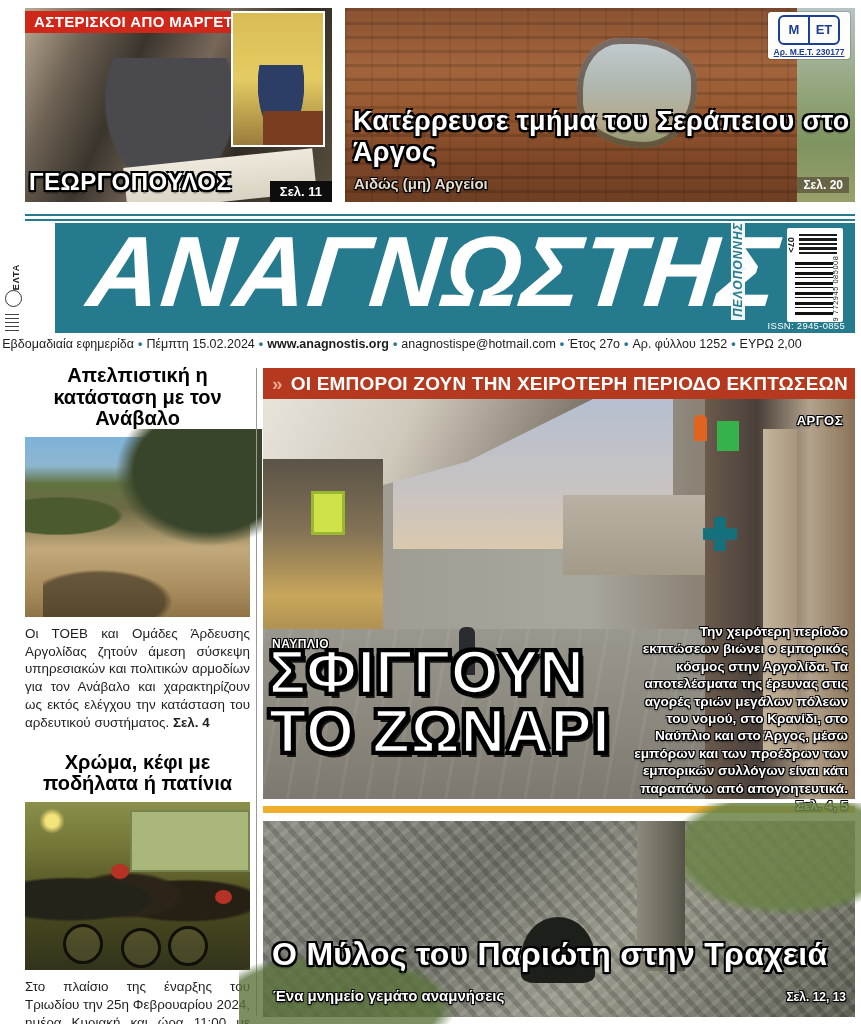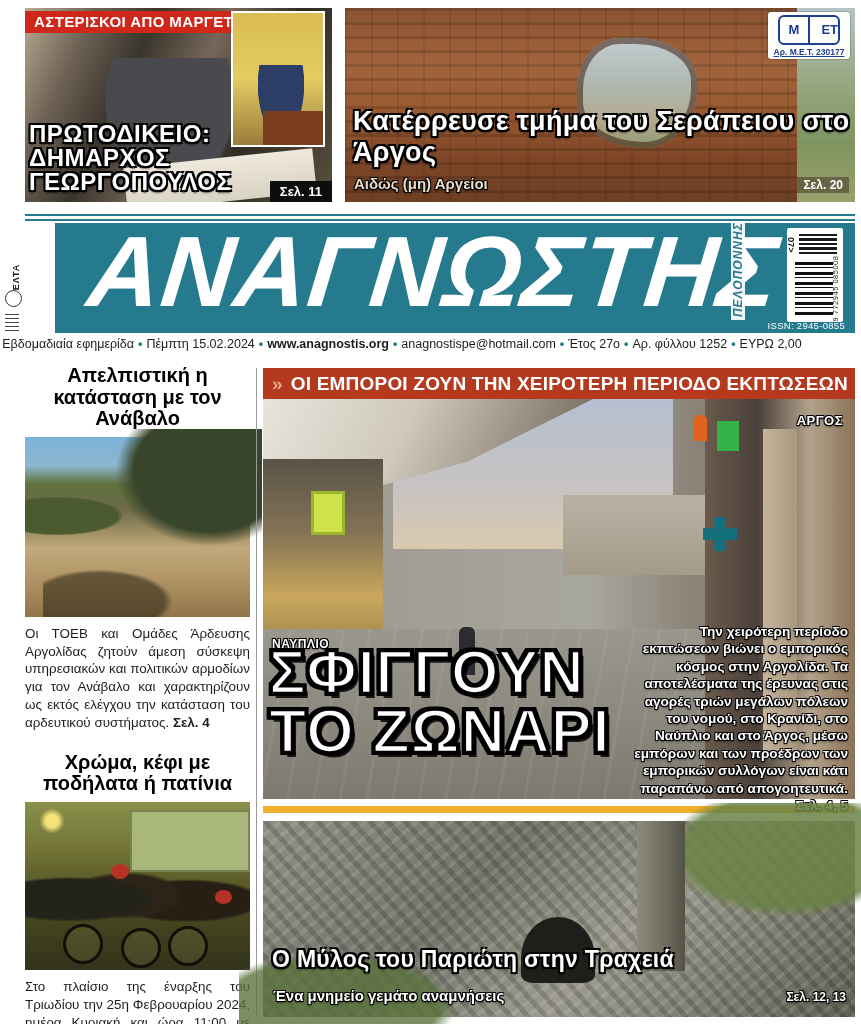--- a/index.html
+++ b/index.html
@@ -34,21 +34,21 @@
   .tr-hole{left:232px;top:30px;width:120px;height:110px;background:linear-gradient(180deg,#c3ccd2 0%,#aeb6ad 45%,#b5a98c 75%,#8f9a72 100%);
            border-radius:38% 55% 48% 60%/50% 42% 58% 45%;box-shadow:inset 0 0 0 6px rgba(60,30,15,.55);}
   .tr-land{right:0;top:0;width:58px;height:100%;background:linear-gradient(180deg,#b7c4c6 0%,#94a77e 40%,#7e9460 70%,#9aa06b 100%);}
   .tr-headline{left:8px;bottom:34px;font-size:27px;font-weight:bold;letter-spacing:.3px;}
   .tr-subhead{left:9px;bottom:10px;font-size:15px;font-weight:bold;color:#e8ddcc;}
   .tr-pageref{right:6px;bottom:9px;font-size:12px;font-weight:bold;color:#fff;background:rgba(70,55,40,.55);padding:1px 6px;}
   .met{right:5px;top:4px;width:78px;background:#fdfdfb;border-radius:3px;padding:3px 2px 2px;text-align:center;box-shadow:0 0 0 1px rgba(0,0,0,.15);}
   .met-book{display:flex;justify-content:center;gap:0;}
   .met-page{width:28px;height:26px;border:2px solid #1c3f93;color:#1c3f93;font-weight:bold;font-size:13px;line-height:26px;}
   .met-page.l{border-radius:6px 0 0 6px;border-right-width:1px;}
-  .met-page.r{border-radius:0 6px 6px 0;border-left-width:1px;text-align:right;}
+  .met-page.r{border-radius:0 6px 6px 0;border-left-width:1px;}
   .met-num{color:#1c3f93;font-weight:bold;font-size:8.5px;margin-top:2px;text-decoration:underline;}
 
   
   .sep{left:25px;top:214px;width:830px;height:3px;border-top:2px solid #257a8e;border-bottom:2px solid #257a8e;}
   .mast{left:55px;top:223px;width:800px;height:110px;background:#257a8e;}
   .mast-title{left:34px;top:-4px;font-size:100px;font-weight:bold;font-style:italic;color:#fff;
               letter-spacing:1px;transform:skewX(-6deg);line-height:1.05;white-space:nowrap;}
   .mast-region{left:676px;top:97px;transform:rotate(-90deg);transform-origin:top left;
                font-size:12px;font-weight:bold;font-style:italic;color:#257a8e;background:rgba(255,255,255,.92);
                padding:0 3px;letter-spacing:1px;white-space:nowrap;}
@@ -123,39 +123,38 @@
       color:#fff;line-height:1.28;}
   .ybar{margin-top:7px;height:7px;background:#efae2c;}
   .millphoto{position:relative;width:592px;height:196px;margin-top:8px;background:
       repeating-linear-gradient(48deg,rgba(0,0,0,.16) 0 5px,transparent 5px 13px),
       repeating-linear-gradient(-40deg,rgba(255,255,255,.10) 0 4px,transparent 4px 11px),
       linear-gradient(135deg,#8f9086 0%,#72746a 35%,#9c9b8e 60%,#5d6053 100%);}
   .mill-green1{position:absolute;right:-20px;top:-18px;width:220px;height:120px;background:radial-gradient(ellipse at 60% 40%,rgba(105,130,70,.85) 0 55%,transparent 64%);}
   .mill-green2{position:absolute;left:-24px;bottom:-30px;width:230px;height:100px;background:radial-gradient(ellipse at 40% 60%,rgba(90,115,60,.8) 0 55%,transparent 64%);}
   .mill-arch{position:absolute;left:258px;top:96px;width:74px;height:66px;background:#1d201a;border-radius:50% 50% 18% 18%/62% 62% 12% 12%;}
   .mill-trunk{position:absolute;right:170px;top:0;width:48px;height:150px;background:linear-gradient(90deg,#8d8a7c,#6e6b5e 60%,#545246);}
-  .mill-head{position:absolute;left:9px;bottom:44px;font-size:23px;font-weight:bold;letter-spacing:.3px;}
+  .mill-head{position:absolute;left:9px;bottom:44px;font-size:32px;font-weight:bold;letter-spacing:.3px;}
   .mill-sub{position:absolute;left:10px;bottom:13px;font-size:15px;font-weight:bold;}
   .mill-ref{position:absolute;right:9px;bottom:13px;font-size:12px;font-weight:bold;}
 </style>
 </head>
 <body>
 
 <div class="page">
 
   <div class="ph tl">
     <div class="abs tl-suit"></div>
     <div class="abs tl-paper"></div>
     <div class="abs tl-kicker">ΑΣΤΕΡΙΣΚΟΙ ΑΠΟ ΜΑΡΓΕΤΑ</div>
     <div class="ph tl-inset">
       <div class="abs tl-inset-suit"></div>
       <div class="abs tl-inset-podium"></div>
     </div>
     <div class="abs tl-headline white ol2">
-      <div>ΠΡΩΤΟΔΙΚΕΙΟ: ΔΗΜΑΡΧΟΣ</div>
       <div>ΓΕΩΡΓΟΠΟΥΛΟΣ</div>
     </div>
     <div class="abs tl-pageref">Σελ. 11</div>
   </div>
 
   <div class="ph tr">
     <div class="abs tr-brick"></div>
     <div class="abs tr-hole"></div>
     <div class="abs tr-land"></div>
     <div class="abs met">

